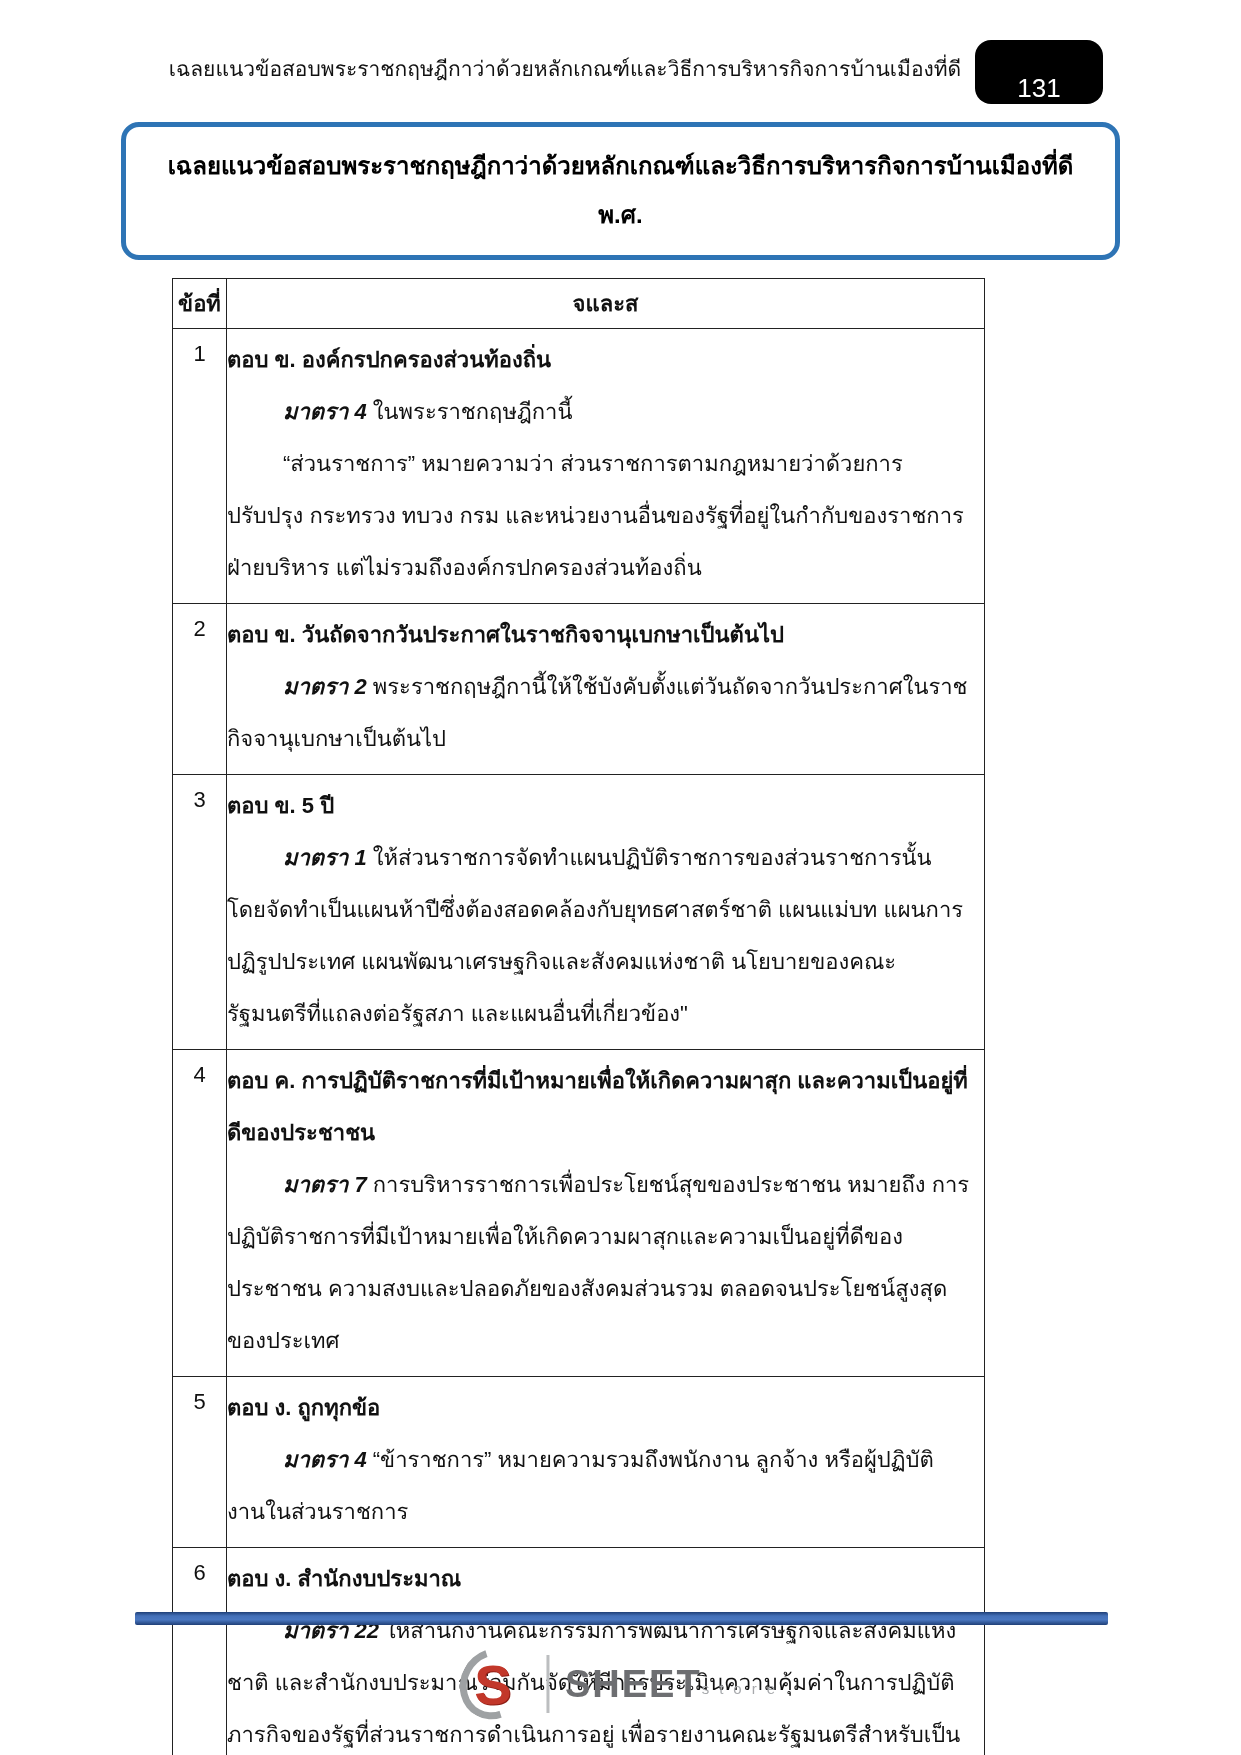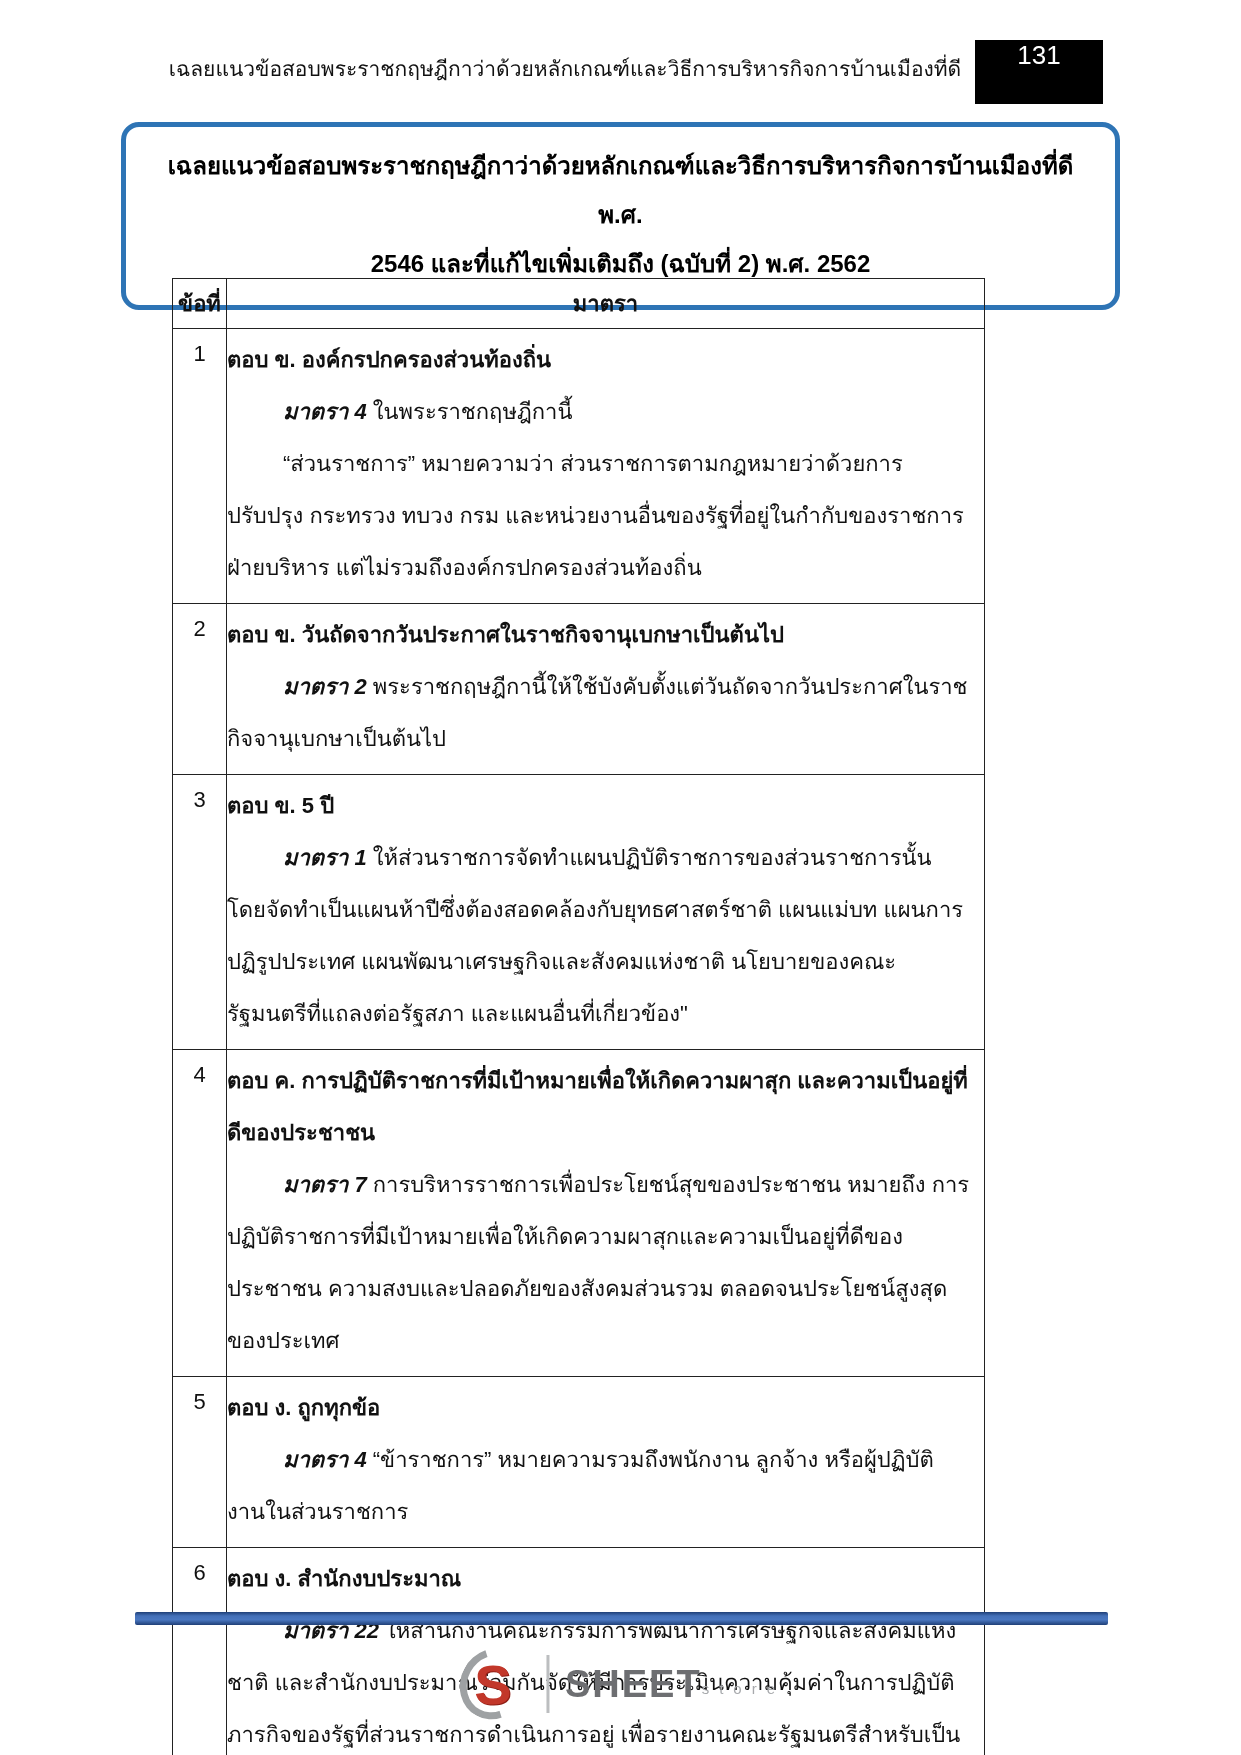--- a/index.html
+++ b/index.html
@@ -22,22 +22,23 @@
     font-size: 21px;
     color: #111;
     white-space: nowrap;
   }
   .page-number-box {
     position: absolute;
     top: 40px; left: 975px;
     width: 128px; height: 64px;
     background: #000000;
     color: #ffffff;
-    display: flex; align-items: flex-start; justify-content: center;
+    display: flex; align-items: flex-end; justify-content: center;
     font-size: 26px;
+    border-radius: 16px;
   }
 
   
   .title-box {
     position: absolute;
     top: 122px; left: 121px; width: 999px;
     border: 5px solid #2e74b5;
     border-radius: 18px;
     padding: 14px 40px 16px;
     text-align: center;
@@ -128,28 +129,27 @@
 <div class="page">
 
   <div class="doc-header">เฉลยแนวข้อสอบพระราชกฤษฎีกาว่าด้วยหลักเกณฑ์และวิธีการบริหารกิจการบ้านเมืองที่ดี</div>
 
   <div class="page-number-box">
     <span>131</span>
   </div>
 
   <div class="title-box">
     <div>เฉลยแนวข้อสอบพระราชกฤษฎีกาว่าด้วยหลักเกณฑ์และวิธีการบริหารกิจการบ้านเมืองที่ดี พ.ศ.</div>
-    <div>2546 และที่แก้ไขเพิ่มเติมถึง (ฉบับที่ 2) พ.ศ. 2562</div>
   </div>
 
   <table class="answer-table">
     <thead>
       <tr>
         <th class="no-col">ข้อที่</th>
-        <th>มาตรา</th>
+        <th>จและส</th>
       </tr>
     </thead>
     <tbody>
     <tr>
       <td class="no-cell">1</td>
       <td class="detail-cell">
         <div class="answer-line">ตอบ ข. องค์กรปกครองส่วนท้องถิ่น</div>
       <div class="para"><b>มาตรา 4</b> ในพระราชกฤษฎีกานี้</div>
             <div class="para">“ส่วนราชการ” หมายความว่า ส่วนราชการตามกฎหมายว่าด้วยการปรับปรุง กระทรวง ทบวง กรม และหน่วยงานอื่นของรัฐที่อยู่ในกำกับของราชการฝ่ายบริหาร แต่ไม่รวมถึงองค์กรปกครองส่วนท้องถิ่น</div>
           </td>

